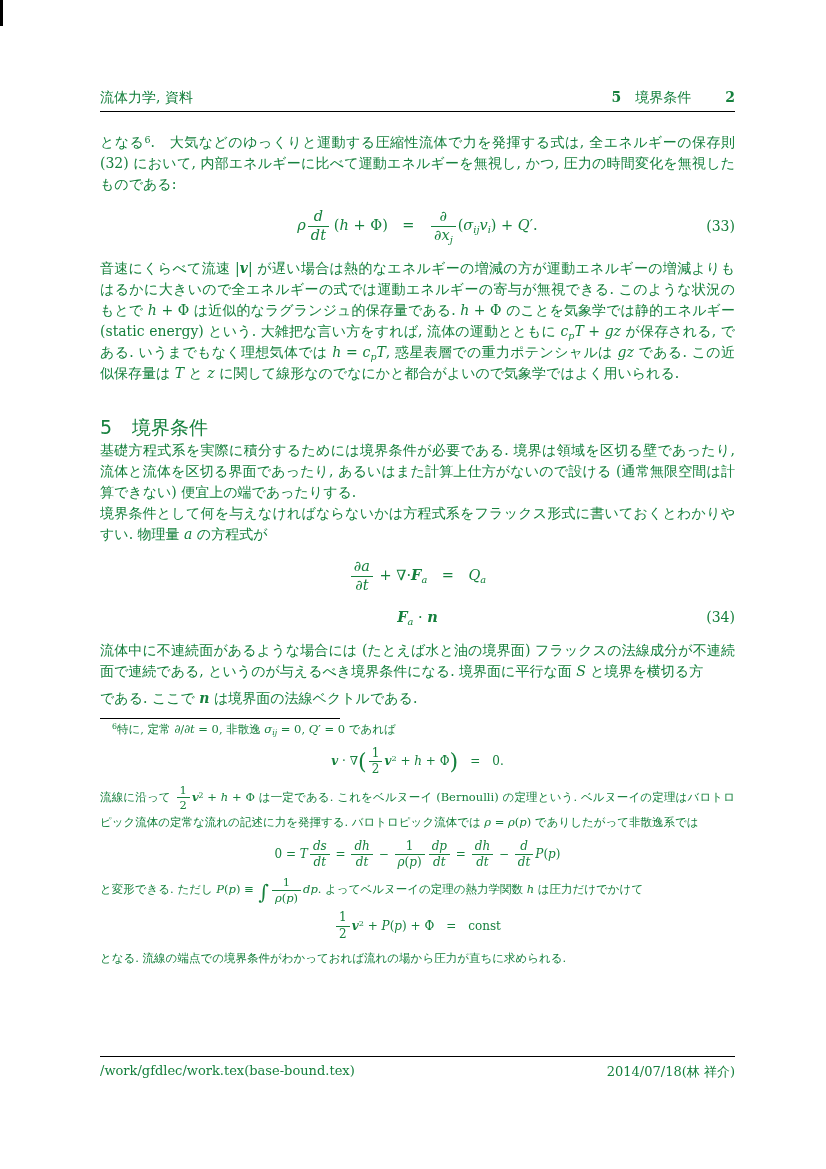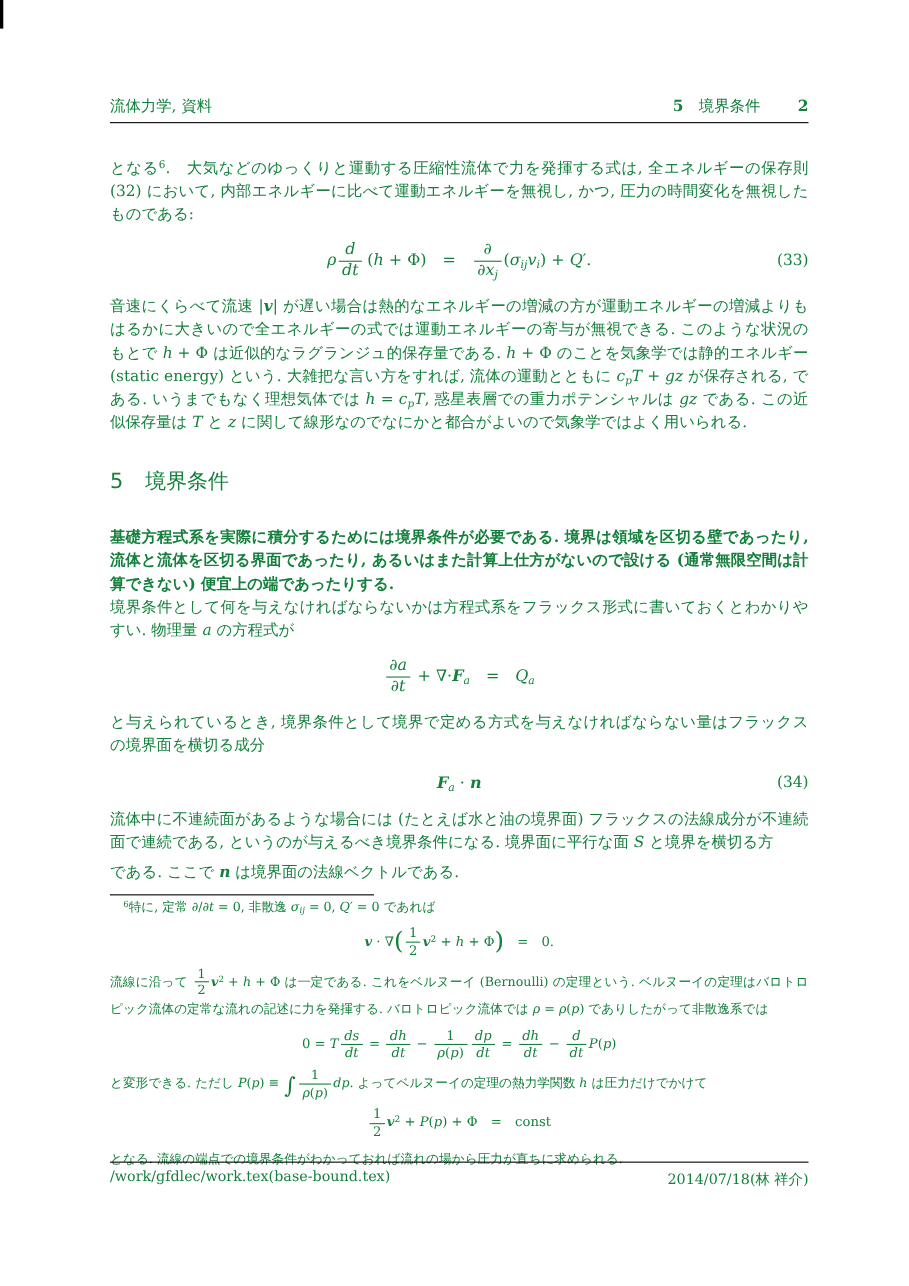--- a/index.html
+++ b/index.html
@@ -15,21 +15,21 @@
   .artifact{position:absolute;left:0;top:0;width:3px;height:26px;background:#000;}
   
   .hdr{display:flex;justify-content:space-between;align-items:baseline;font-size:14px;line-height:18px;}
   .hdr .hright{display:flex;align-items:baseline;}
   .hdr .hsecno{margin-right:14px;font-weight:bold;}
   .hdr .hsect{margin-right:34px;}
   .hdr .hpage{font-weight:bold;}
   .hrule{border-bottom:1.4px solid #000;margin-top:5px;}
   
   .para{font-size:14px;line-height:21px;text-align:justify;margin:0;}
-  .mt32{margin-top:31px;} .mt28{margin-top:28px;font-weight:bold;}
+  .mt32{margin-top:20px;} .mt28{}
   .mt15{} .mt10{margin-top:10px;} .mt6{margin-top:6px;}
   i{font-style:italic;}
   .bv{font-weight:bold;font-style:italic;}
   sup{font-size:68%;vertical-align:0.45em;line-height:0;}
   sub{font-size:68%;vertical-align:-0.3em;line-height:0;margin-top:38px;}
   
   .eqrow{position:relative;text-align:center;margin:14px 0;font-size:14.5px;line-height:1.2;}
   .eqno{position:absolute;right:0;top:50%;transform:translateY(-50%);font-size:14px;}
   .frac{display:inline-block;vertical-align:middle;text-align:center;margin:0 2px;line-height:1.1;}
   .ftop{display:block;padding:0 3px 1px 3px;border-bottom:1px solid currentColor;}
@@ -79,21 +79,20 @@
   </h2>
 
   <p class="para mt28">基礎方程式系を実際に積分するためには境界条件が必要である. 境界は領域を区切る壁であったり, 流体と流体を区切る界面であったり, あるいはまた計算上仕方がないので設ける (通常無限空間は計算できない) 便宜上の端であったりする.</p>
 
   <p class="para mt15">境界条件として何を与えなければならないかは方程式系をフラックス形式に書いておくとわかりやすい. 物理量 <i>a</i> の方程式が</p>
 
   <div class="eqrow">
     <span><span class="frac"><span class="ftop">∂<i>a</i></span><span class="fbot">∂<i>t</i></span></span> + ∇·<span class="bv">F</span><sub><i>a</i></sub>  =  <i>Q<sub>a</sub></i></span>
   </div>
 
-  <p class="para mt6">と与えられているとき, 境界条件として境界で定める方式を与えなければならない量はフラックスの境界面を横切る成分</p>
 
   <div class="eqrow">
     <span><span class="bv">F</span><sub><i>a</i></sub> · <span class="bv">n</span></span>
     <span class="eqno">(34)</span>
   </div>
 
   <p class="para mt10">流体中に不連続面があるような場合には (たとえば水と油の境界面) フラックスの法線成分が不連続面で連続である, というのが与えるべき境界条件になる. 境界面に平行な面 <i>S</i> と境界を横切る方</p>
 
   <p class="para mt6">である. ここで <span class="bv">n</span> は境界面の法線ベクトルである.</p>
 

